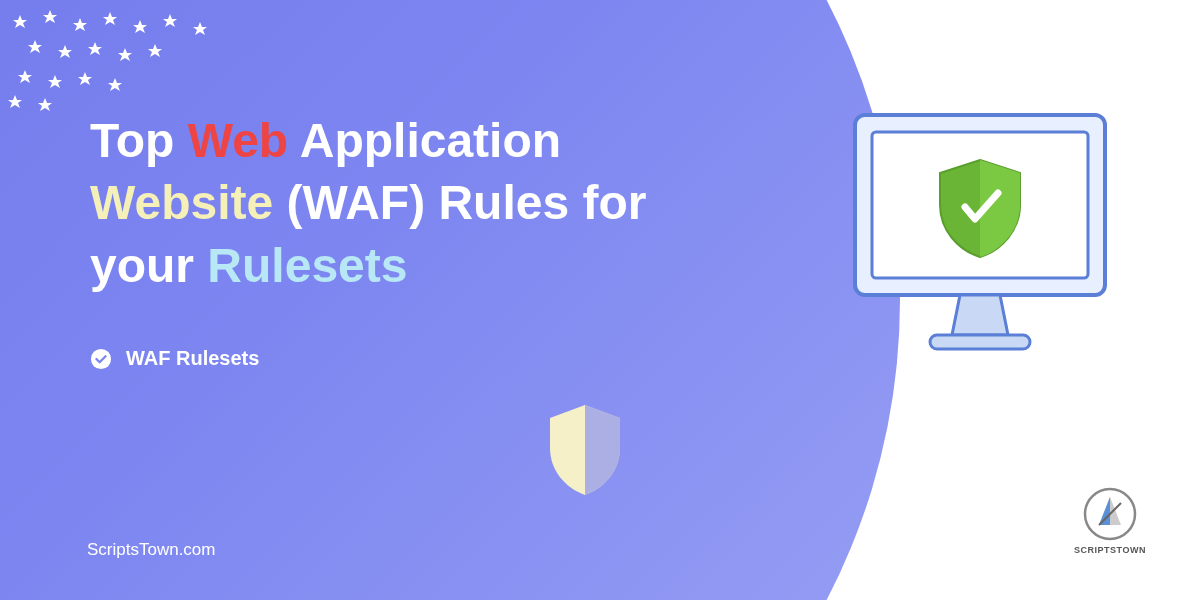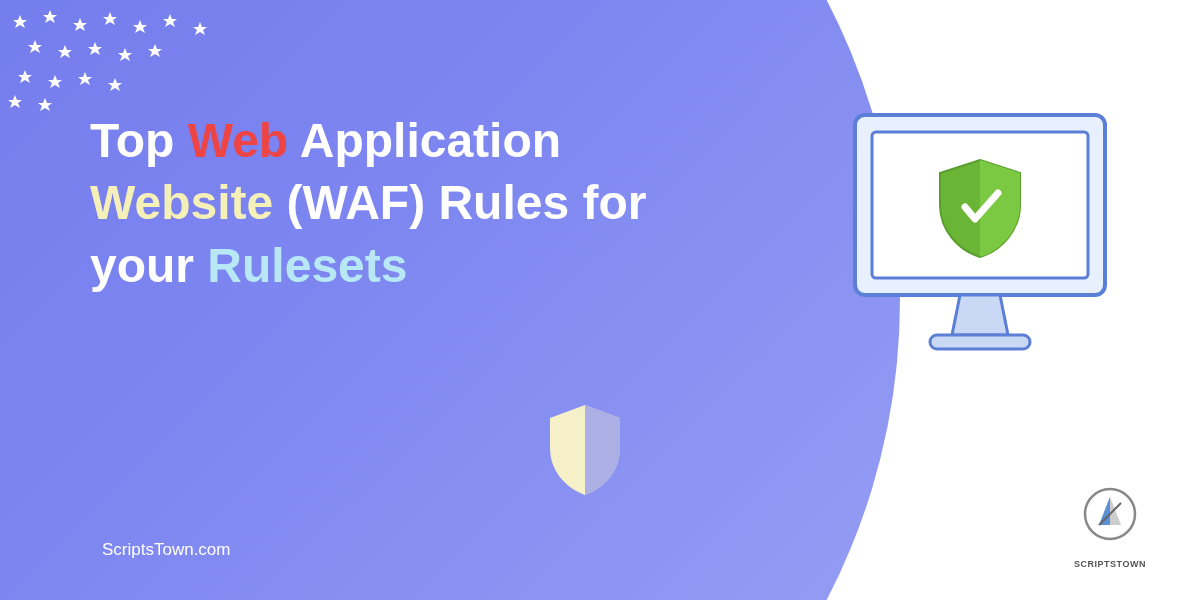--- a/index.html
+++ b/index.html
@@ -66,21 +66,21 @@
     position: absolute;
     z-index: 3;
     left: 540px;
     top: 400px;
     width: 90px;
     height: 100px;
   }
   .site-link {
     position: absolute;
     z-index: 3;
-    left: 102px;
+    left: 87px;
     bottom: 40px;
     font-size: 17px;
     font-weight: 500;
     color: #ffffff;
   }
   .monitor {
     position: absolute;
     z-index: 4;
     right: 80px;
     top: 100px;
@@ -90,21 +90,21 @@
   .logo {
     position: absolute;
     z-index: 4;
     right: 55px;
     bottom: 28px;
     width: 70px;
     height: 85px;
     display: flex;
     flex-direction: column;
     align-items: center;
-    gap: 18px;
+    gap: 4px;
   }
   .logo-mark {
     width: 54px;
     height: 54px;
   }
   .logo-text {
     font-size: 9px;
     font-weight: 700;
     letter-spacing: 0.5px;
     color: #555;
@@ -137,20 +137,27 @@
       <polygon points="15,95 17,100 22,100 18,103 20,108 15,105 10,108 12,103 8,100 13,100"></polygon>
       <polygon points="45,98 47,103 52,103 48,106 50,111 45,108 40,111 42,106 38,103 43,103"></polygon>
     </g>
   </svg>
 </div>
 
 <div class="content">
   <h1 class="title">
     <span>Top </span><span class="accent-green">Web</span><span> Application </span><span class="accent-yellow">Website</span><span> (WAF) Rules for your </span><span class="accent-cyan">Rulesets</span>
   </h1>
+  <div class="subtitle-row">
+    <svg class="check-circle" viewBox="0 0 24 24">
+      <circle cx="12" cy="12" r="11" fill="#ffffff"></circle>
+      <path d="M7 12 L10.5 15.5 L17 9" stroke="#7c85f0" stroke-width="2.5" fill="none" stroke-linecap="round" stroke-linejoin="round"></path>
+    </svg>
+    <span class="subtitle">WAF Rulesets</span>
+  </div>
 </div>
 
 <div class="shield-small">
   <svg viewBox="0 0 90 100">
     <path d="M45 5 L80 18 L80 48 C80 70 65 88 45 95 C25 88 10 70 10 48 L10 18 Z" fill="#f5f0c8"></path>
     <path d="M45 5 L80 18 L80 48 C80 70 65 88 45 95 L45 5 Z" fill="#8b93f0" opacity="0.7"></path>
   </svg>
 </div>
 
 <div class="site-link">ScriptsTown.com</div>

